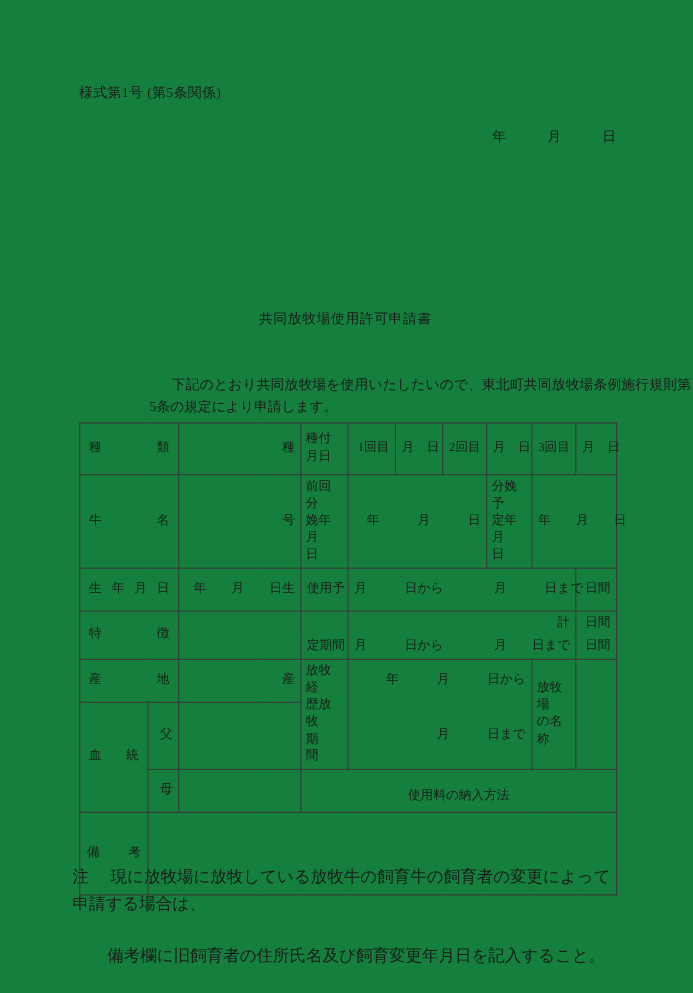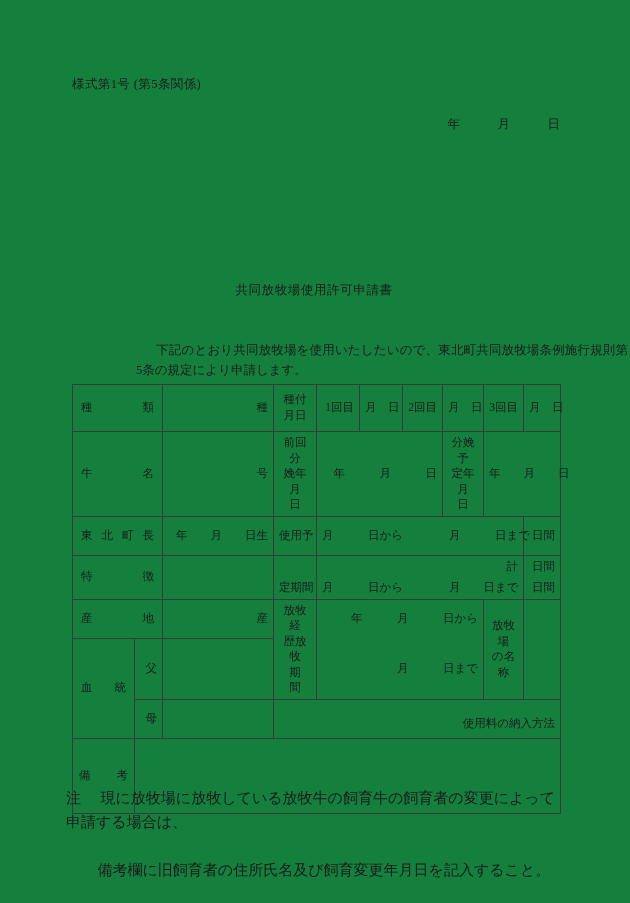--- a/index.html
+++ b/index.html
@@ -97,22 +97,22 @@
   }
   .lbl-spread {
     display: block;
     padding: 3px 8px;
     text-align: justify;
     text-align-last: justify;
     white-space: nowrap;
   }
   .c { text-align: right; }
   .r { text-align: right; }
-  .l { text-align: right; margin-top: 10px; }
-  .vstack { display: block; padding: 3px 4px; text-align: center; white-space: pre-line; }
+  .l { text-align: center; margin-top: 10px; }
+  .vstack { display: block; padding: 3px 4px; text-align: left; white-space: pre-line; }
   .tall { height: 46px; }
   .med  { height: 38px; }
 
   
   .note {
     position: absolute;
     left: 66px;
     top: 762px;
     width: 504px;
     font-size: 15px;
@@ -203,21 +203,21 @@
 定年月
 日</span>
       </td>
       <td colspan="2">
         <span class="cell c">年　　月　　日</span>
       </td>
     </tr>
 
     <tr>
       <td colspan="2">
-        <span class="lbl-spread">東北町長</span>
+        <span class="lbl-spread">生年月日</span>
       </td>
       <td colspan="2" class="med">
         <span class="cell r">年　　月　　日生</span>
       </td>
       <td>
         <span class="cell c">使用予</span>
       </td>
       <td colspan="5">
         <span class="cell c">月　　　日から　　　　月　　　日まで</span>
       </td>

